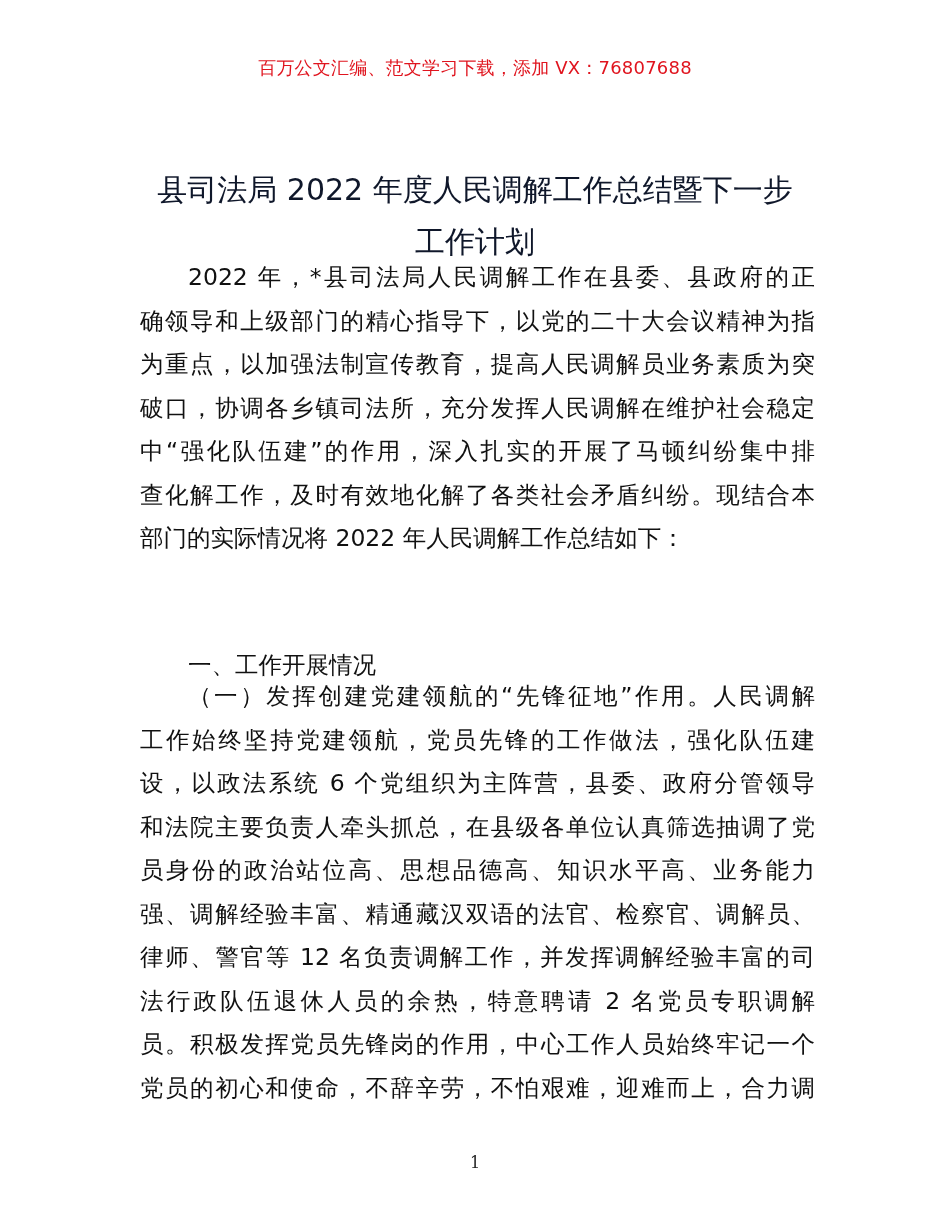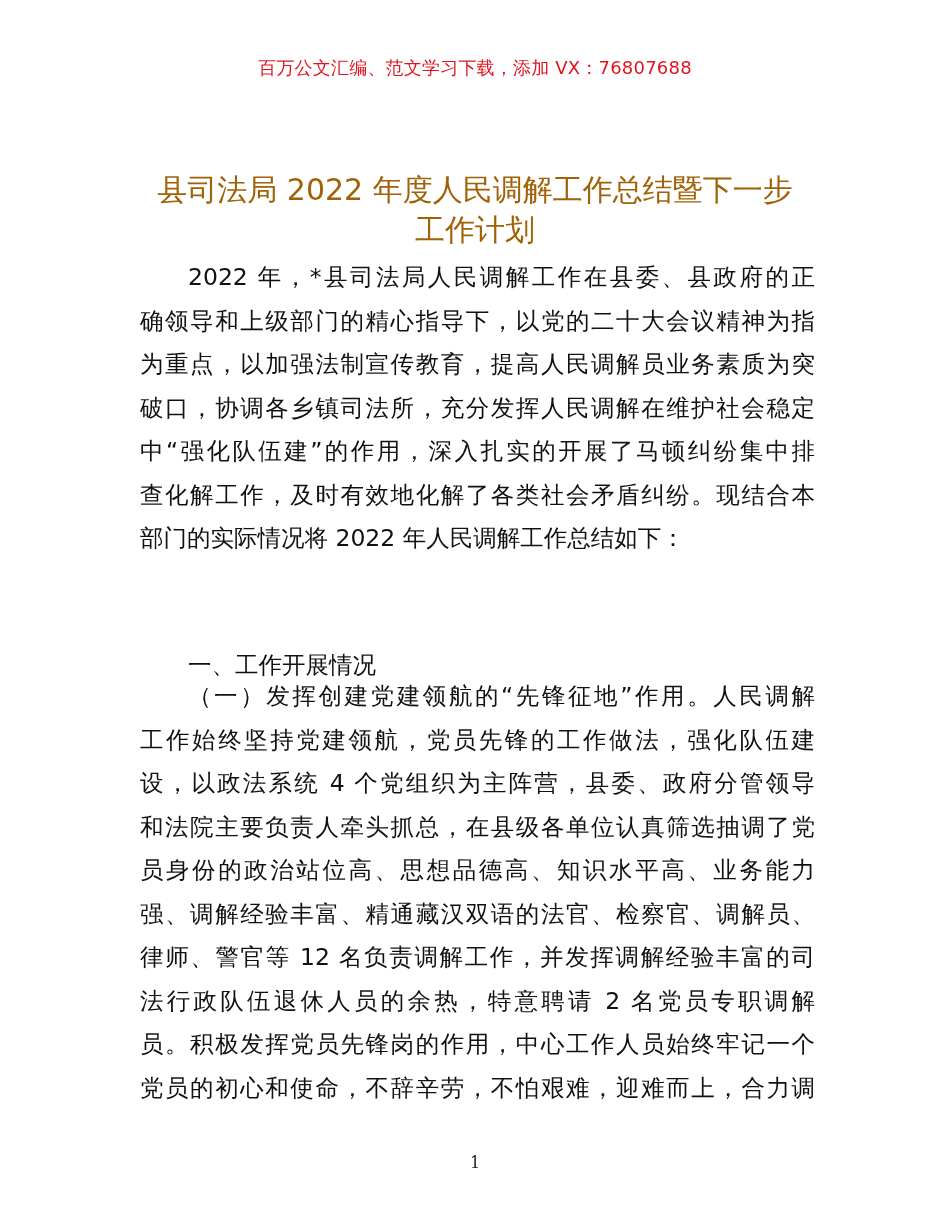--- a/index.html
+++ b/index.html
@@ -1,23 +1,23 @@
 <!DOCTYPE html>
 <html><head>
 <meta charset="utf-8">
 <style>
   html, body { margin: 0; padding: 0; background: #ffffff; }
   body { width: 950px; height: 1230px; position: relative; overflow: hidden;
          font-family: "DejaVu Sans", "Liberation Sans", sans-serif; color: #111; }
   .header-banner { position: absolute; top: 56px; left: 0; width: 950px; text-align: center;
                    font-size: 18px; color: #e0141e; letter-spacing: 0.2px; }
   .title { position: absolute; left: 100px; width: 750px; text-align: center;
-           font-size: 30px; line-height: 44px; color: #a16207; }
+           font-size: 30px; line-height: 44px; color: #0f172a; }
   .title.l1 { top: 168px; }
-  .title.l2 { top: 208px; }
+  .title.l2 { top: 220px; }
   .body-text { position: absolute; left: 140px; width: 675px; font-size: 23.5px; line-height: 43.5px; }
   .line { display: block; white-space: nowrap; text-align: justify; text-align-last: justify; height: 43.5px; }
   .line.last { text-align-last: left; }
   .line.indent { padding-left: 48px; }
   .page-number { position: absolute; top: 1153px; left: 0; width: 950px; text-align: center;
                  font-family: "DejaVu Serif", "Liberation Serif", serif; font-size: 16px; color: #222; }
 </style>
 </head>
 <body>
 
@@ -36,21 +36,21 @@
   <span class="line last">部门的实际情况将 2022 年人民调解工作总结如下：</span>
 </div>
 
 <div class="body-text" style="top:644px;">
   <span class="line last indent">一、工作开展情况</span>
 </div>
 
 <div class="body-text" style="top:675px;">
   <span class="line indent">（一）发挥创建党建领航的“先锋征地”作用。人民调解</span>
   <span class="line">工作始终坚持党建领航，党员先锋的工作做法，强化队伍建</span>
-  <span class="line">设，以政法系统 4 个党组织为主阵营，县委、政府分管领导</span>
+  <span class="line">设，以政法系统 6 个党组织为主阵营，县委、政府分管领导</span>
   <span class="line">和法院主要负责人牵头抓总，在县级各单位认真筛选抽调了党</span>
   <span class="line">员身份的政治站位高、思想品德高、知识水平高、业务能力</span>
   <span class="line">强、调解经验丰富、精通藏汉双语的法官、检察官、调解员、</span>
   <span class="line">律师、警官等 12 名负责调解工作，并发挥调解经验丰富的司</span>
   <span class="line">法行政队伍退休人员的余热，特意聘请 2 名党员专职调解</span>
   <span class="line">员。积极发挥党员先锋岗的作用，中心工作人员始终牢记一个</span>
   <span class="line">党员的初心和使命，不辞辛劳，不怕艰难，迎难而上，合力调</span>
 </div>
 
 <div class="page-number">1</div>

